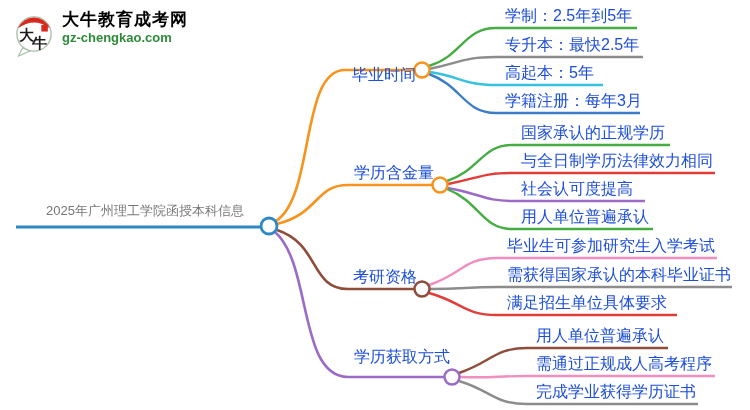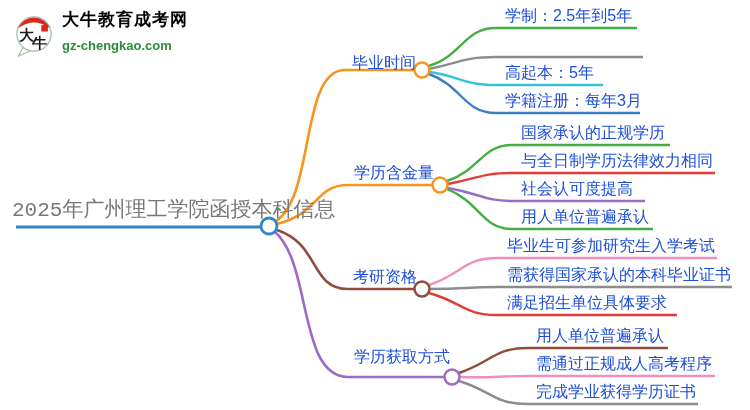--- a/index.html
+++ b/index.html
@@ -5,27 +5,27 @@
   html,body{margin:0;padding:0;background:#fff;}
   #stage{
     position:relative;width:750px;height:410px;background:#ffffff;overflow:hidden;
     font-family:"Liberation Sans","DejaVu Sans",sans-serif;
   }
   #edges{position:absolute;left:0;top:0;width:750px;height:410px;}
   .node-label{
     position:absolute;color:#1d4ed8;font-size:16px;line-height:18px;white-space:nowrap;
   }
   .central-label{
-    position:absolute;left:12px;top:201px;width:240px;text-align:right;
-    color:#777;font-size:21px;line-height:19px;white-space:nowrap;font-family:Liberation Mono, monospace;
+    position:absolute;left:4px;top:201px;width:240px;text-align:right;
+    color:#777;font-size:13px;line-height:19px;white-space:nowrap;
   }
   .logo{position:absolute;left:12px;top:10px;display:flex;align-items:flex-start;}
   .logo-text{margin-left:6px;}
   .logo-title{color:#000000;font-size:17px;font-weight:bold;line-height:20px;letter-spacing:1px;}
-  .logo-sub{color:#2e8b3a;font-size:13px;font-weight:bold;line-height:15px;margin-top:8px;}
+  .logo-sub{color:#2e8b3a;font-size:13px;font-weight:bold;line-height:15px;}
 </style>
 </head>
 <body>
 
 <div id="stage">
 
   <div class="logo">
     <svg width="44" height="48" viewBox="0 0 54 58">
       <circle cx="27" cy="29" r="21" fill="#ffffff" stroke="#a8bfa8" stroke-width="1.6"></circle>
       <path d="M7.5 22 A21 21 0 0 1 46.5 22 Q27 8 7.5 22 Z" fill="#d8281e"></path>
@@ -69,26 +69,27 @@
 
     <circle cx="269" cy="226" r="8" fill="#ffffff" stroke-width="2.8" stroke="#2E88C6"></circle>
     <circle cx="422" cy="70" r="7.5" fill="#ffffff" stroke-width="2.5" stroke="#F7941D"></circle>
     <circle cx="440" cy="185" r="7.5" fill="#ffffff" stroke-width="2.5" stroke="#F7941D"></circle>
     <circle cx="422" cy="289" r="7.5" fill="#ffffff" stroke-width="2.5" stroke="#8F4C3B"></circle>
     <circle cx="452" cy="377" r="7.5" fill="#ffffff" stroke-width="2.5" stroke="#9B6BC7"></circle>
   </svg>
 
   <div class="central-label">2025年广州理工学院函授本科信息</div>
 
-  <div class="node-label" style="left:352px;top:54px">毕业时间</div>
+  <div class="node-label" style="left:352px;top:66px">毕业时间</div>
   <div class="node-label" style="left:354px;top:164px">学历含金量</div>
   <div class="node-label" style="left:353px;top:268px">考研资格</div>
   <div class="node-label" style="left:354px;top:348px">学历获取方式</div>
 
   <div class="node-label" style="left:505px;top:7px">学制：2.5年到5年</div>
+  <div class="node-label" style="left:505px;top:36px">专升本：最快2.5年</div>
   <div class="node-label" style="left:505px;top:64px">高起本：5年</div>
   <div class="node-label" style="left:505px;top:92px">学籍注册：每年3月</div>
 
   <div class="node-label" style="left:521px;top:124px">国家承认的正规学历</div>
   <div class="node-label" style="left:521px;top:152px">与全日制学历法律效力相同</div>
   <div class="node-label" style="left:521px;top:180px">社会认可度提高</div>
   <div class="node-label" style="left:521px;top:208px">用人单位普遍承认</div>
 
   <div class="node-label" style="left:507px;top:237px">毕业生可参加研究生入学考试</div>
   <div class="node-label" style="left:507px;top:266px">需获得国家承认的本科毕业证书</div>

